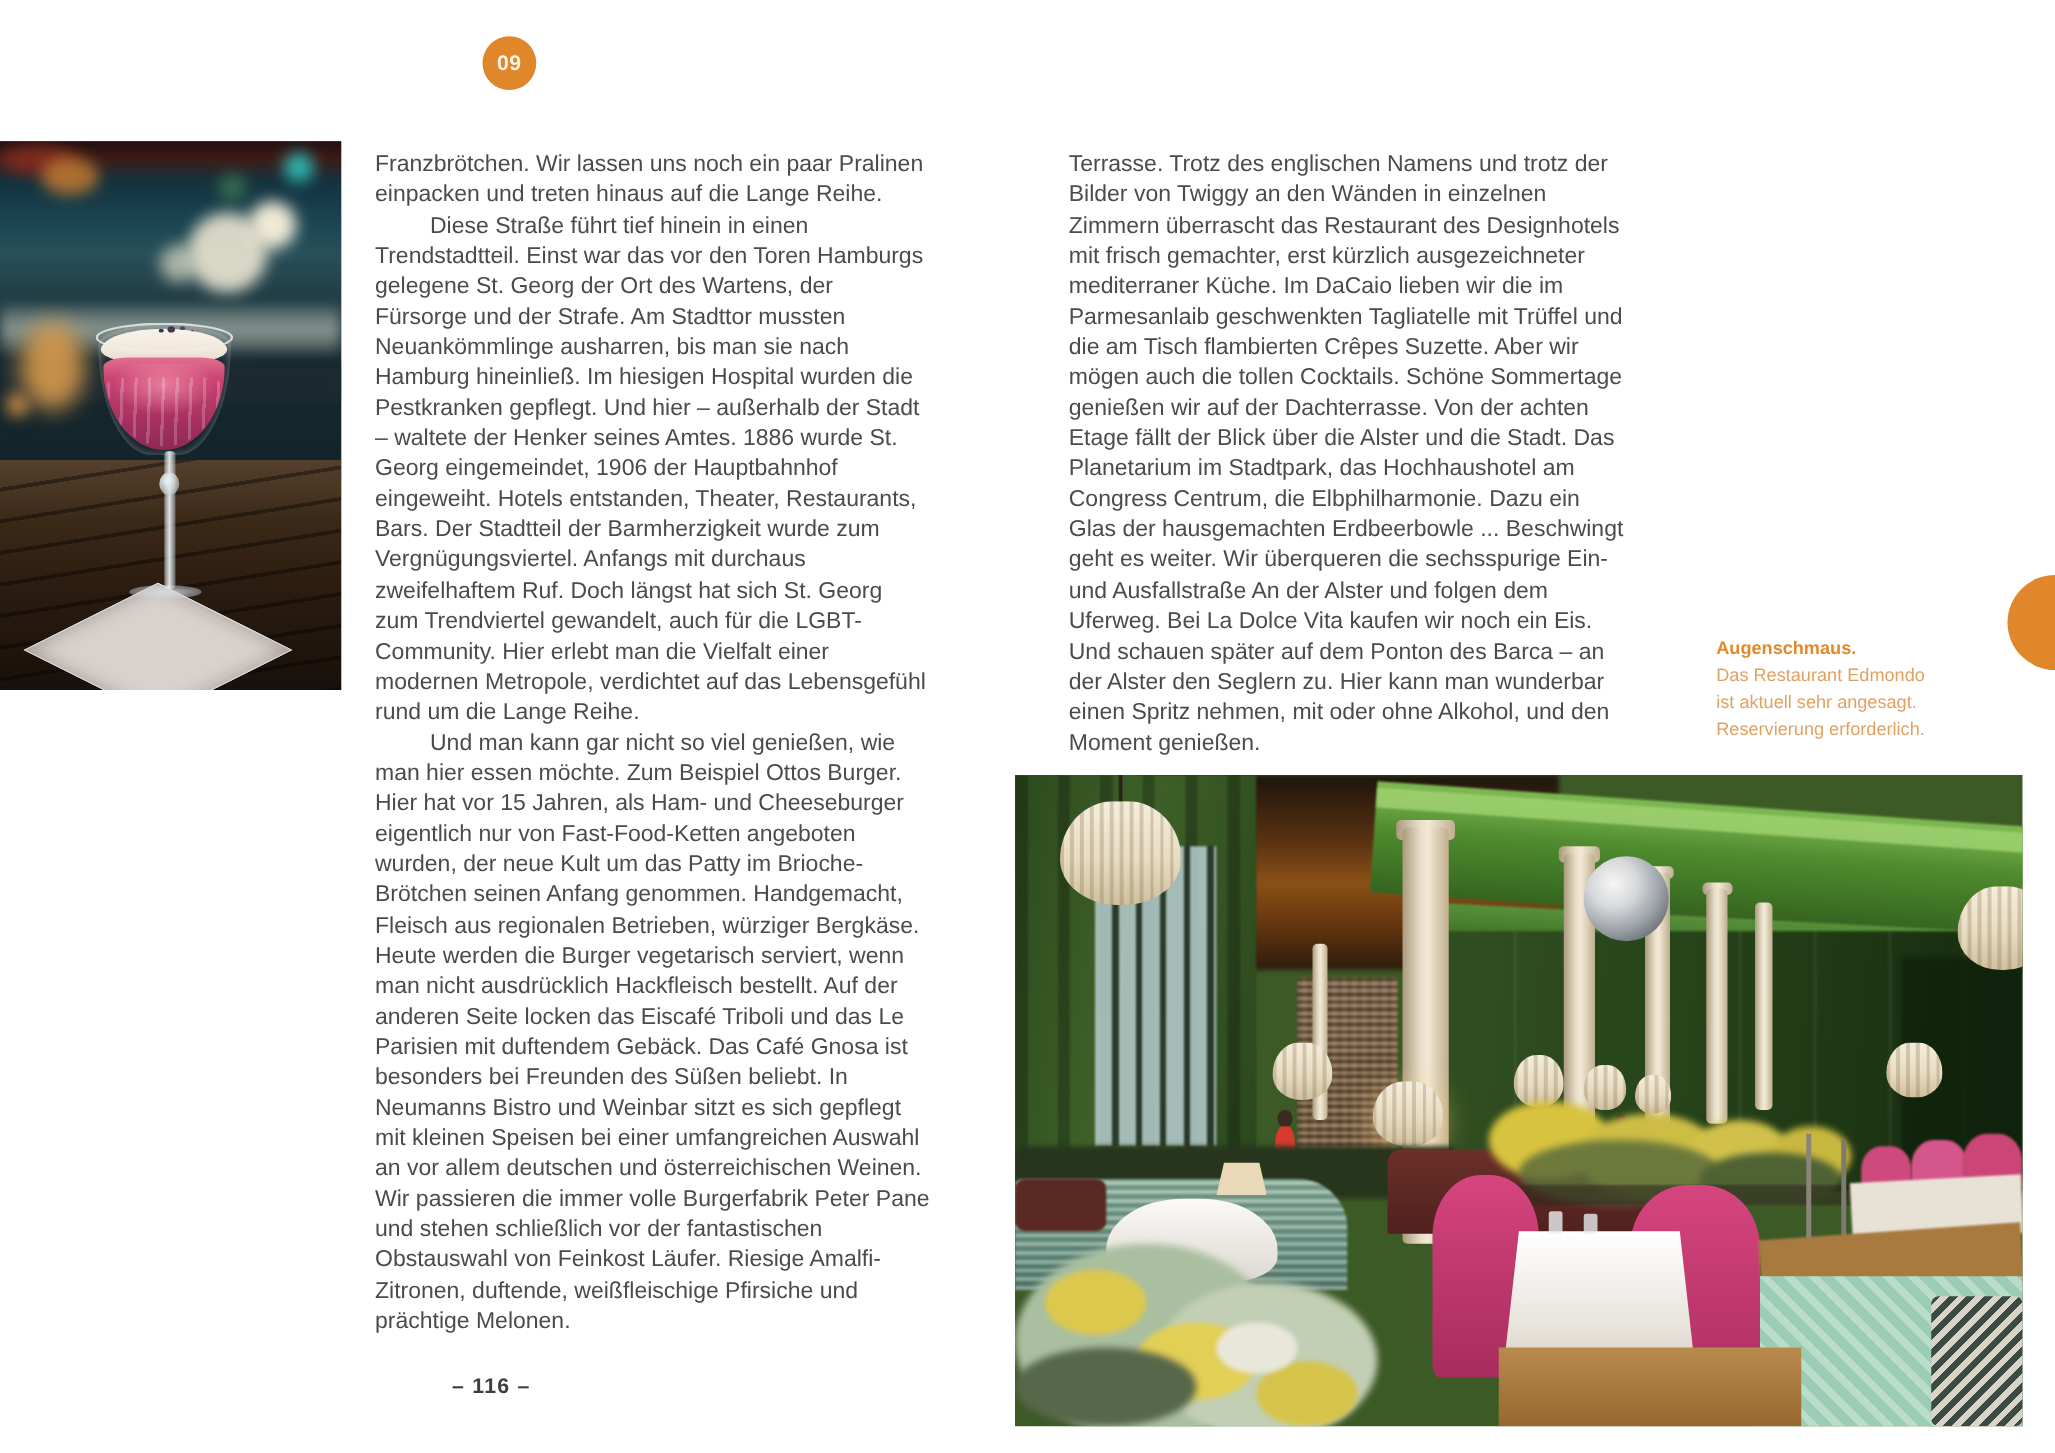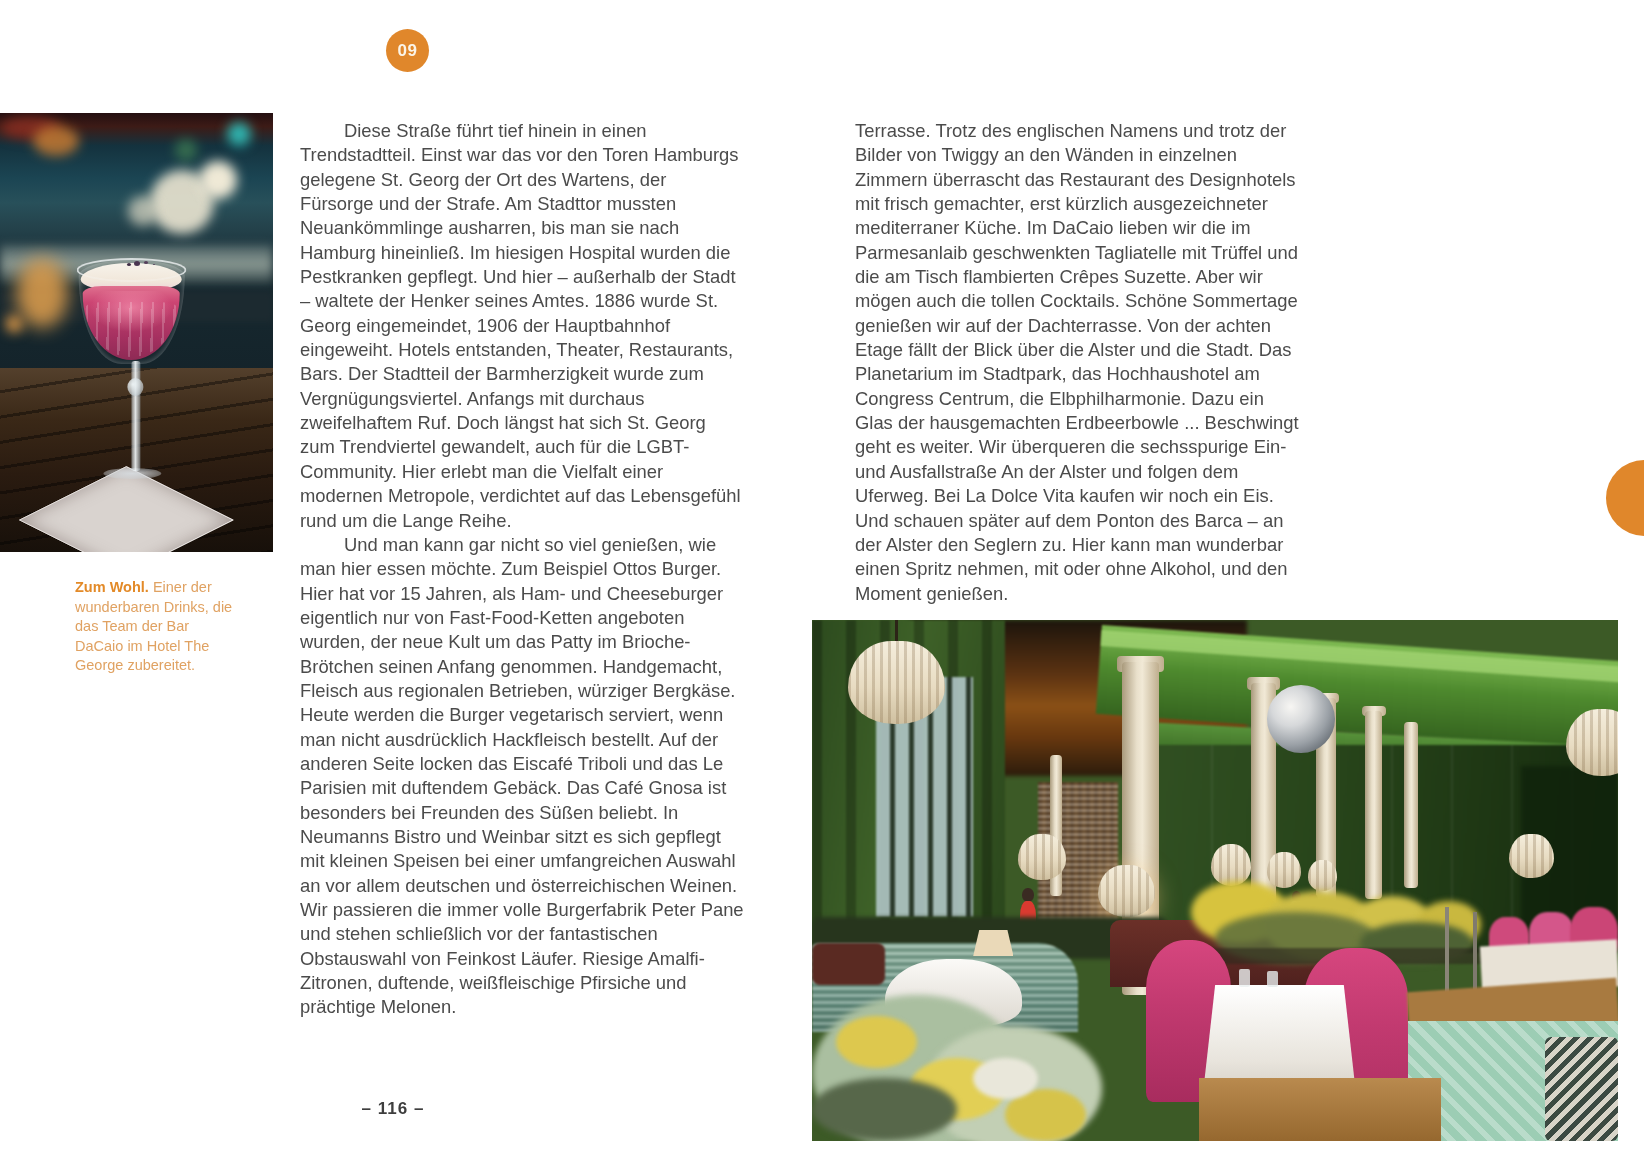--- a/index.html
+++ b/index.html
@@ -117,34 +117,35 @@
     <div class="ck-bowl">
       <div class="ck-foam"></div>
       <div class="ck-drink"></div>
       <div class="ck-glow"></div>
       <div class="ck-facets"></div>
     </div>
     <div class="ck-rim"></div>
     <div class="ck-garnish"></div>
   </figure>
 
-  <div class="caption caption-left">
-    <span class="lead">Zum Wohl.</span>
-    <span>Einer der wunderbaren Drinks, die das Team der Bar DaCaio im Hotel The George zubereitet.</span>
-  </div>
 
   <div class="col col-mid">
+    <p>Franzbrötchen. Wir lassen uns noch ein paar Pralinen einpacken und treten hinaus auf die Lange Reihe.</p>
     <p class="ind">Diese Straße führt tief hinein in einen Trendstadtteil. Einst war das vor den Toren Hamburgs gelegene St. Georg der Ort des Wartens, der Fürsorge und der Strafe. Am Stadttor mussten Neuankömmlinge ausharren, bis man sie nach Hamburg hineinließ. Im hiesigen Hospital wurden die Pestkranken gepflegt. Und hier – außerhalb der Stadt – waltete der Henker seines Amtes. 1886 wurde St. Georg eingemeindet, 1906 der Hauptbahnhof eingeweiht. Hotels entstanden, Theater, Restaurants, Bars. Der Stadtteil der Barmherzigkeit wurde zum Vergnügungsviertel. Anfangs mit durchaus zweifelhaftem Ruf. Doch längst hat sich St. Georg zum Trendviertel gewandelt, auch für die LGBT-Community. Hier erlebt man die Vielfalt einer modernen Metropole, verdichtet auf das Lebensgefühl rund um die Lange Reihe.</p>
     <p class="ind">Und man kann gar nicht so viel genießen, wie man hier essen möchte. Zum Beispiel Ottos Burger. Hier hat vor 15 Jahren, als Ham- und Cheeseburger eigentlich nur von Fast-Food-Ketten angeboten wurden, der neue Kult um das Patty im Brioche-Brötchen seinen Anfang genommen. Handgemacht, Fleisch aus regionalen Betrieben, würziger Bergkäse. Heute werden die Burger vegetarisch serviert, wenn man nicht ausdrücklich Hackfleisch bestellt. Auf der anderen Seite locken das Eiscafé Triboli und das Le Parisien mit duftendem Gebäck. Das Café Gnosa ist besonders bei Freunden des Süßen beliebt. In Neumanns Bistro und Weinbar sitzt es sich gepflegt mit kleinen Speisen bei einer umfangreichen Auswahl an vor allem deutschen und österreichischen Weinen. Wir passieren die immer volle Burgerfabrik Peter Pane und stehen schließlich vor der fantastischen Obstauswahl von Feinkost Läufer. Riesige Amalfi-Zitronen, duftende, weißfleischige Pfirsiche und prächtige Melonen.</p>
   </div>
 
   <div class="col col-right">
     <p>Terrasse. Trotz des englischen Namens und trotz der Bilder von Twiggy an den Wänden in einzelnen Zimmern überrascht das Restaurant des Designhotels mit frisch gemachter, erst kürzlich ausgezeichneter mediterraner Küche. Im DaCaio lieben wir die im Parmesanlaib geschwenkten Tagliatelle mit Trüffel und die am Tisch flambierten Crêpes Suzette. Aber wir mögen auch die tollen Cocktails. Schöne Sommertage genießen wir auf der Dachterrasse. Von der achten Etage fällt der Blick über die Alster und die Stadt. Das Planetarium im Stadtpark, das Hochhaushotel am Congress Centrum, die Elbphilharmonie. Dazu ein Glas der hausgemachten Erdbeerbowle ... Beschwingt geht es weiter. Wir überqueren die sechsspurige Ein- und Ausfallstraße An der Alster und folgen dem Uferweg. Bei La Dolce Vita kaufen wir noch ein Eis. Und schauen später auf dem Ponton des Barca – an der Alster den Seglern zu. Hier kann man wunderbar einen Spritz nehmen, mit oder ohne Alkohol, und den Moment genießen.</p>
   </div>
 
+  <div class="caption caption-right">
+    <span class="lead">Augenschmaus.</span>
+    <span>Das Restaurant Edmondo ist aktuell sehr angesagt. Reservierung erforderlich.</span>
+  </div>
 
   <div class="half-circle"></div>
 
   <figure class="photo restaurant">
     <div class="sh b2" style="left:12%;top:0;width:42%;height:30%;background:linear-gradient(180deg,#1c140c,#5c3312 35%,#8a5016 55%,#68380f 75%,#2c1c0c);"></div>
     <div class="sh b1" style="left:0;top:0;width:24%;height:62%;background:repeating-linear-gradient(90deg,rgba(0,0,0,.25) 0 10px,rgba(0,0,0,0) 10px 34px),linear-gradient(100deg,#2c4a1e,#3e6128 45%,#2b471c);"></div>
     <div class="sh b1" style="left:8%;top:11%;width:12%;height:46%;opacity:.85;background:repeating-linear-gradient(90deg,#b8cdd0 0 14px,#29352c 14px 19px);"></div>
     <div class="sh b1" style="left:36%;top:1%;width:66%;height:17%;transform:rotate(4deg);transform-origin:left top;background:linear-gradient(180deg,#7fbb52 0%,#4e8a2e 45%,#35641f 100%);"></div>
     <div class="sh b1" style="left:36%;top:2%;width:66%;height:3%;transform:rotate(4deg);transform-origin:left top;background:#a3d573;opacity:.8;"></div>
     <div class="sh b1" style="left:42%;top:22%;width:60%;height:6%;transform:rotate(3deg);background:linear-gradient(180deg,#58923a,#3a6a24);"></div>

